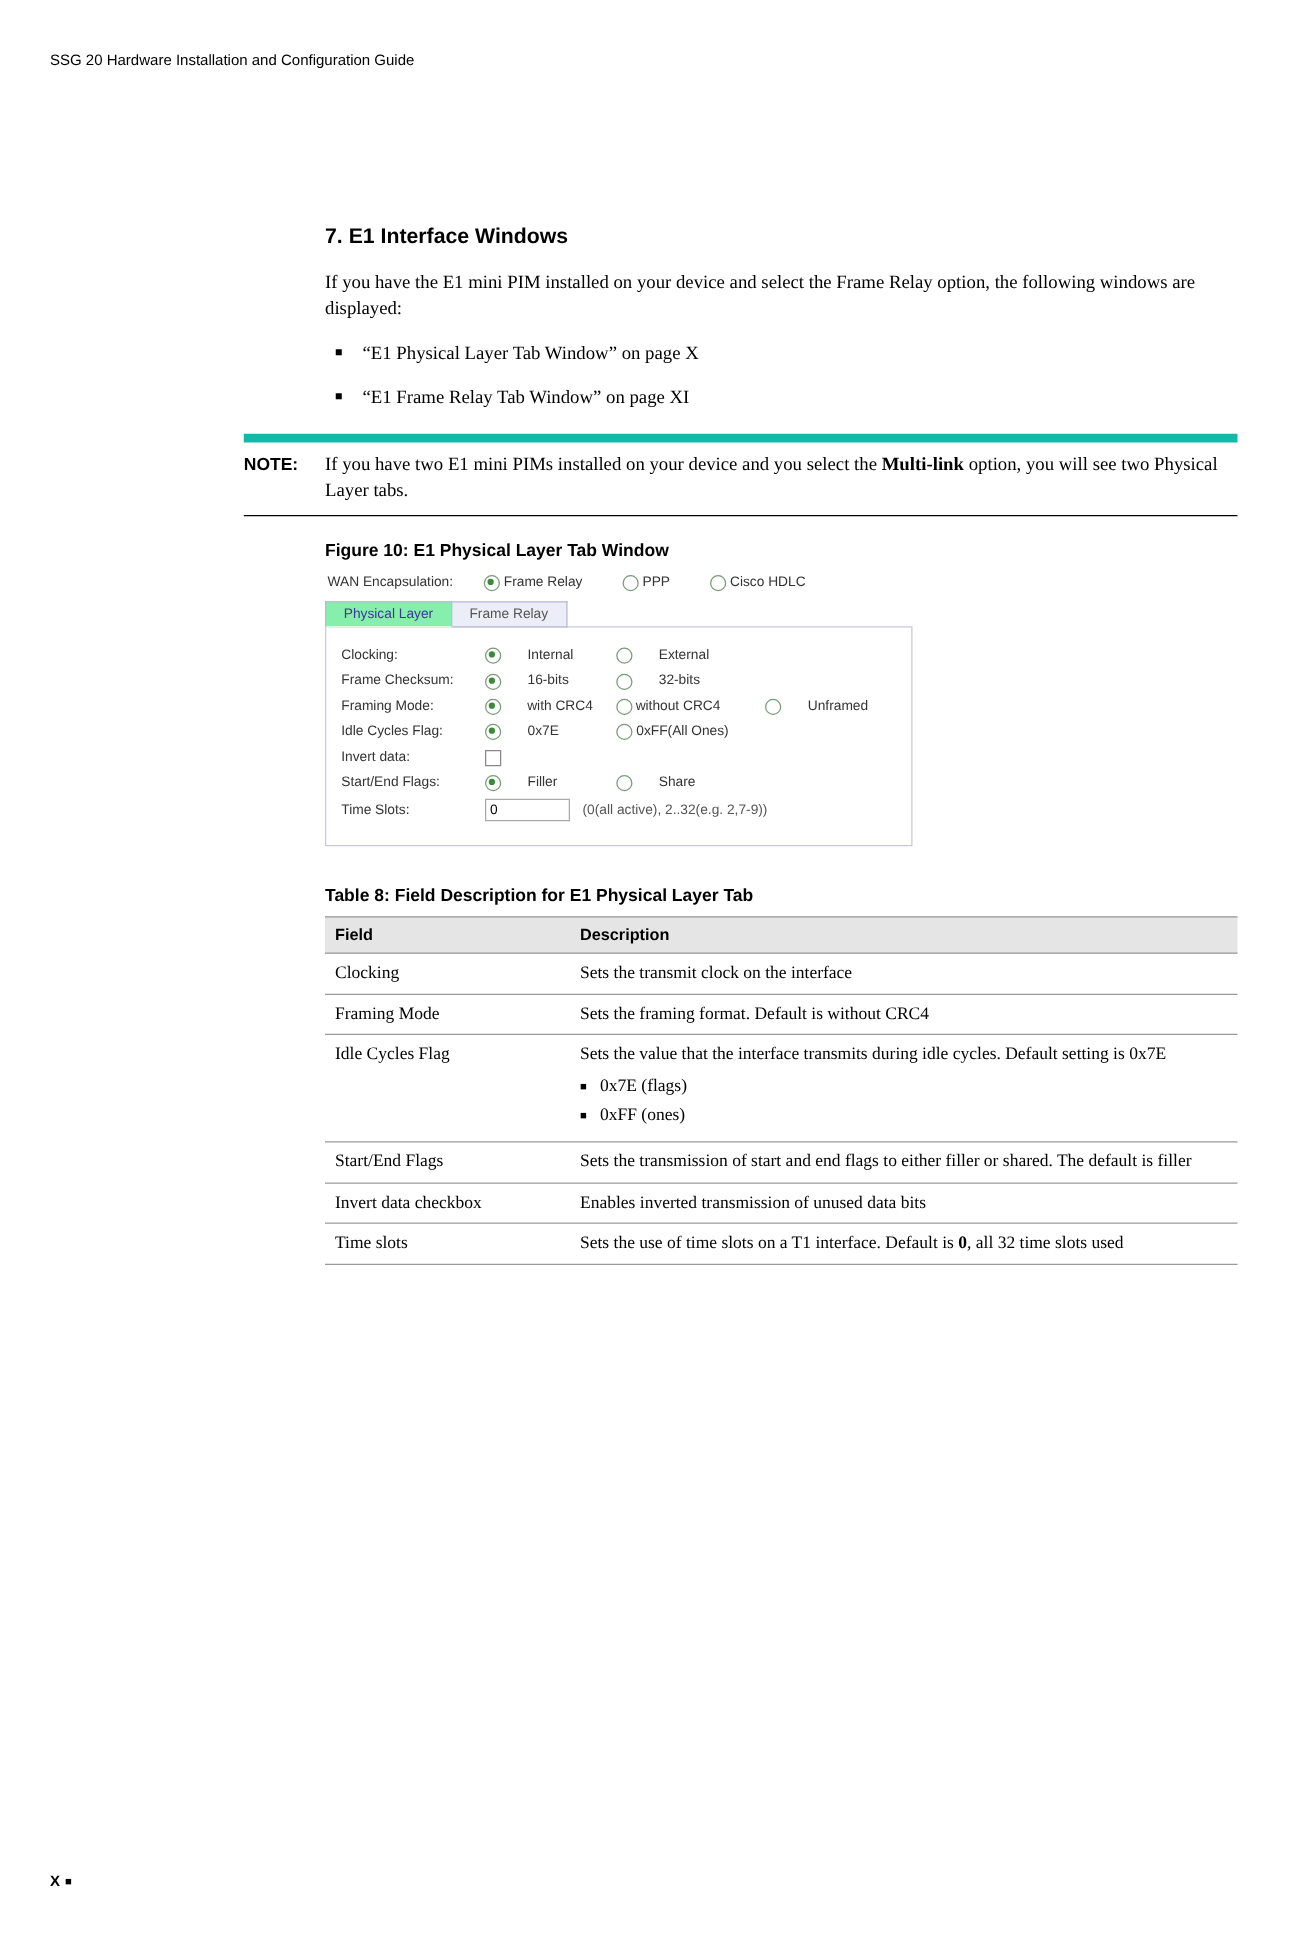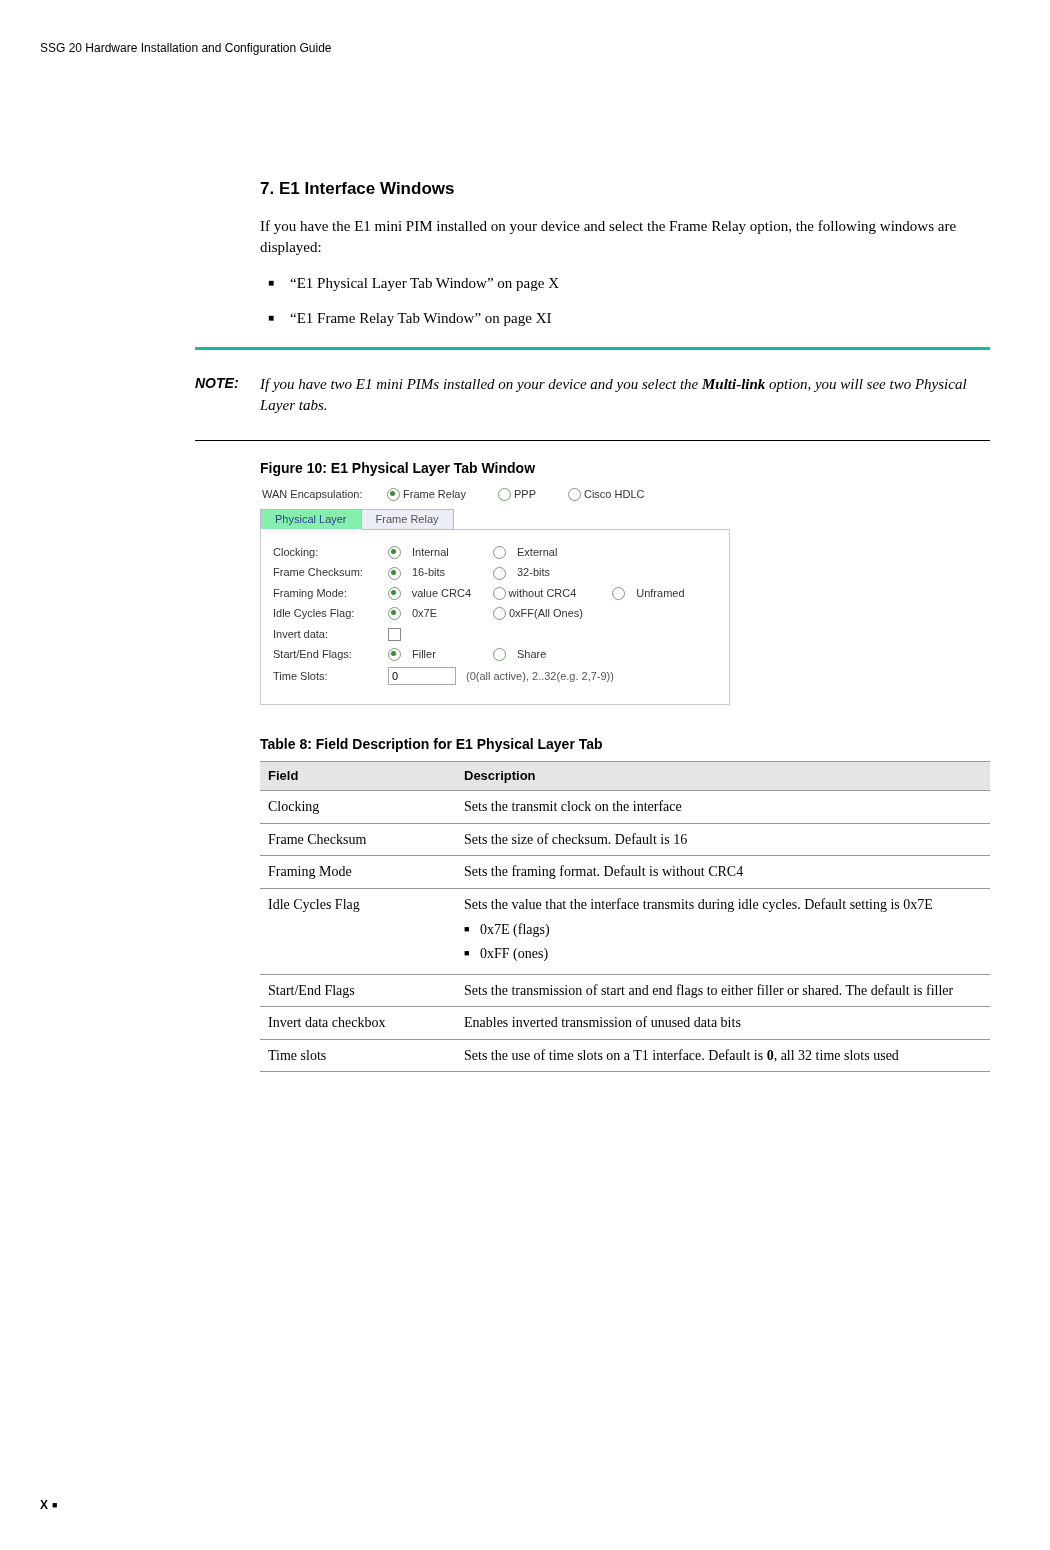--- a/index.html
+++ b/index.html
@@ -15,25 +15,24 @@
   .running-header {
     font-family: Arial, Helvetica, sans-serif;
     font-size: 12px;
     margin-bottom: 120px;
   }
   .content {
     margin-left: 220px;
   }
   .note-row {
     display: flex;
-    border-top: 3px solid #14b8a6;
+    border-top: 7px solid #14b8a6;
     border-bottom: 1px solid #000;
-    padding: 24px 0;
+    padding: 8px 0;
     margin: 18px 0 18px 155px;
-    font-style: italic;
   }
   .note-label {
     font-family: Arial, Helvetica, sans-serif;
     font-weight: bold;
     width: 65px;
     font-size: 14px;
     flex-shrink: 0;
   }
   .note-body { flex: 1; }
   h3.section-title {
@@ -94,21 +93,21 @@
   }
   .tab.active { background: #86efac; border-bottom: 1px solid #fff; color: #3a3a99; }
   .tab.inactive { border-left: none; color:#555; }
   .tab-body {
     border: 1px solid #c8c8dd;
     padding: 10px 12px 14px 12px;
     background: #fff;
   }
   .form-row { display: flex; align-items: center; margin: 5px 0; }
   .form-row .flbl { width: 115px; }
-  .form-row label.opt { display: inline-flex; align-items: center; gap: 11px; width: 105px; }
+  .form-row label.opt { display: inline-flex; align-items: center; gap: 21px; width: 105px; }
   .form-row label.optw { display: inline-flex; align-items: center; gap: 3px; width: 120px; }
   .radio {
     width: 11px; height: 11px; border: 1px solid #7a9a7a; border-radius: 50%; display: inline-block; position: relative;
   }
   .radio.checked::after { content: ""; width: 5px; height: 5px; background: #3a8a3a; border-radius: 50%; position: absolute; top: 2px; left: 2px; }
   .cbox { width: 11px; height: 11px; border: 1px solid #888; display: inline-block; }
   .txtin { border: 1px solid #aaa; font-size: 11px; padding: 1px 3px; width: 60px; height: 14px; }
   .hint { color: #555; font-size: 11px; margin-left: 10px; }
   .footer { position: fixed; bottom: 36px; left: 40px; font-family: Arial, Helvetica, sans-serif; font-size: 12px; }
   .footer .sq { font-size: 9px; margin: 0 4px; vertical-align: 1px; }
@@ -177,21 +176,21 @@
           </label>
         <label class="opt">
             <span class="radio"></span>
             <span>32-bits</span>
           </label>
       </div>
       <div class="form-row">
         <span class="flbl">Framing Mode:</span>
         <label class="opt">
             <span class="radio checked"></span>
-            <span>value CRC4</span>
+            <span>with CRC4</span>
           </label>
         <label class="optw">
             <span class="radio"></span>
             <span>without CRC4</span>
           </label>
         <label class="opt">
             <span class="radio"></span>
             <span>Unframed</span>
           </label>
       </div>
@@ -234,24 +233,20 @@
     <thead>
       <tr>
         <th>Field</th>
         <th>Description</th>
       </tr>
     </thead>
     <tbody>
       <tr>
           <td>Clocking</td>
           <td>Sets the transmit clock on the interface</td>
-        </tr>
-      <tr>
-          <td>Frame Checksum</td>
-          <td>Sets the size of checksum. Default is 16</td>
         </tr>
       <tr>
           <td>Framing Mode</td>
           <td>Sets the framing format. Default is without CRC4</td>
         </tr>
       <tr>
         <td>Idle Cycles Flag</td>
         <td>
           <span>Sets the value that the interface transmits during idle cycles. Default setting is 0x7E</span>
           <ul class="desc-sub">

